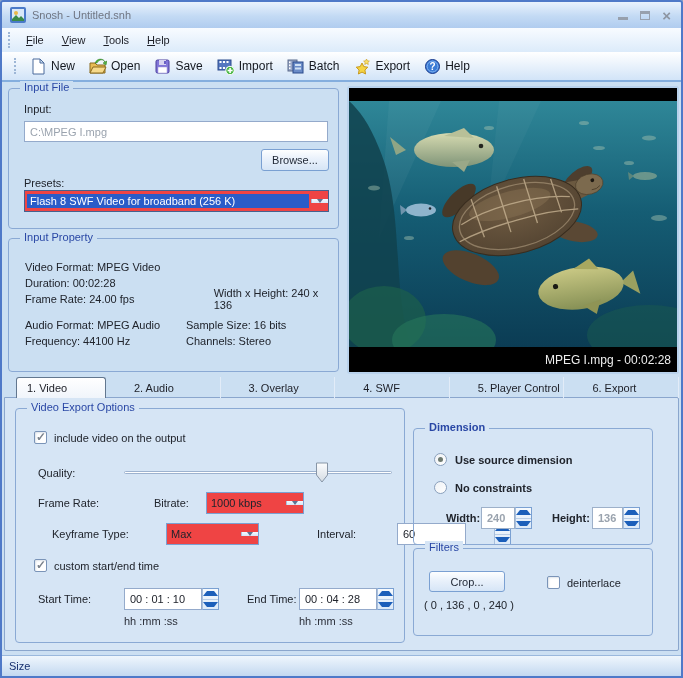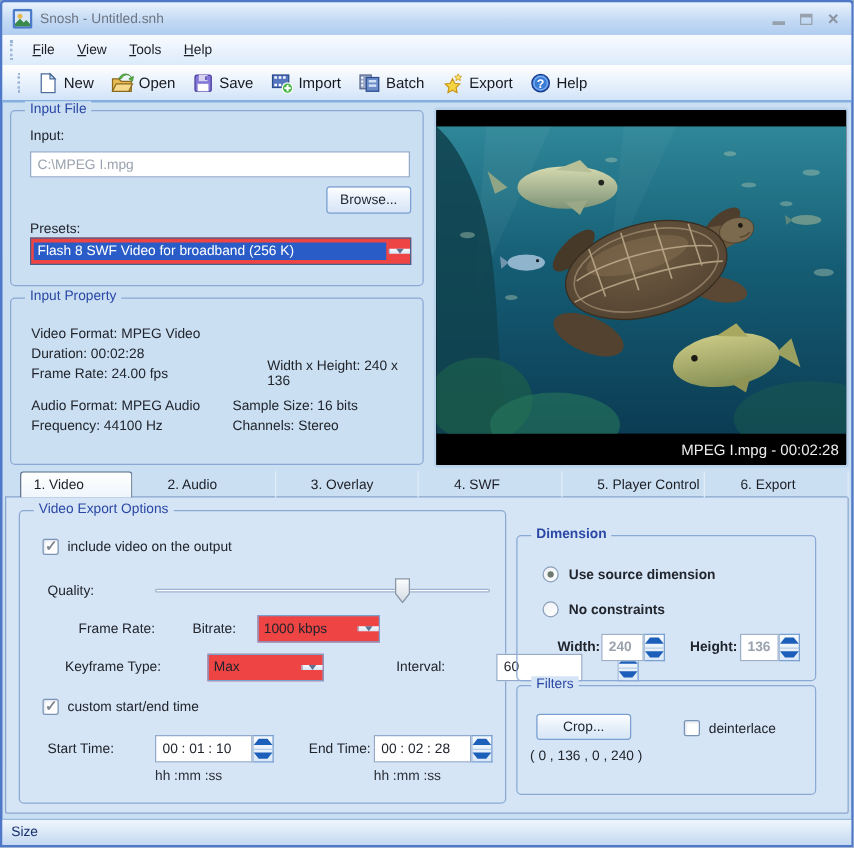--- a/index.html
+++ b/index.html
@@ -339,21 +339,21 @@
               <stop offset="0" stop-color="#fcfdfe"></stop>
                   <stop offset="1" stop-color="#d4dbe3"></stop>
                 </linearGradient>
               </defs>
             <path d="M1,1 h11 v12 l-5.5,7 l-5.5,-7 z" fill="url(#th)" stroke="#8795a6"></path>
           </svg>
         </div>
       </div>
 
       <div class="flexrow" style="position:absolute; left:22px; top:83px; height:22px;">
-        <span style="width:86px;text-align:right;">Frame Rate:</span>
+        <span style="width:86px;">Frame Rate:</span>
         <span style="margin-left:30px; width:52px;">Bitrate:</span>
         <div class="combo" style="width:98px; height:22px;">
           <div class="value">
               <span>1000 kbps</span>
             </div>
           <div class="drop">
               <div class="arrow-down"></div>
             </div>
         </div>
       </div>
@@ -390,21 +390,21 @@
         <div class="tfield" style="width:78px; height:22px;">00 : 01 : 10</div>
         <div class="spin" style="height:22px;">
           <div class="up">
               <div class="tri-up"></div>
             </div>
           <div>
               <div class="tri-dn"></div>
             </div>
         </div>
         <span style="margin-left:28px; width:52px;">End Time:</span>
-        <div class="tfield" style="width:78px; height:22px;">00 : 02 : 28</div>
+        <div class="tfield" style="width:78px; height:22px;">00 : 04 : 28</div>
         <div class="spin" style="height:22px;">
           <div class="up">
               <div class="tri-up"></div>
             </div>
           <div>
               <div class="tri-dn"></div>
             </div>
         </div>
       </div>
       <span class="hint" style="position:absolute; left:108px; top:206px;">hh :mm :ss</span>

